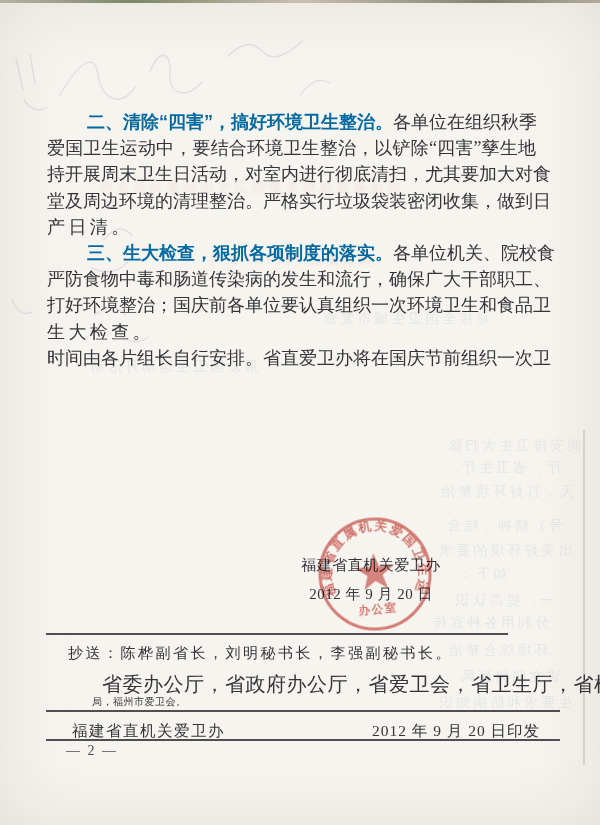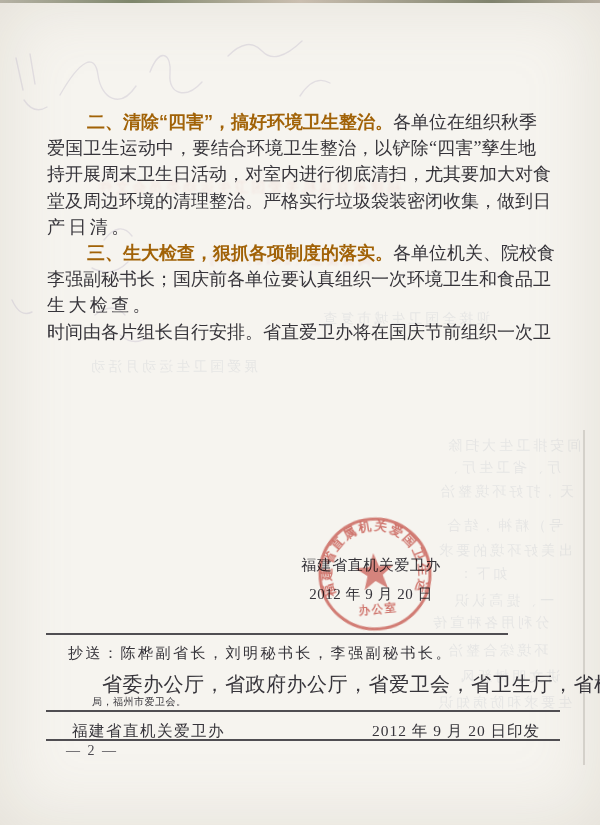--- a/index.html
+++ b/index.html
@@ -15,21 +15,21 @@
     background:linear-gradient(90deg,rgba(120,115,95,.45),rgba(88,100,66,.75) 22%,rgba(150,125,100,.4) 50%,rgba(80,86,58,.7) 82%,rgba(125,112,92,.5));
   }
   
   .body{position:absolute;left:47px;top:109px;width:489px;}
   .line{
     height:26.2px;line-height:26.2px;font-size:18px;
     text-align:justify;text-align-last:justify;white-space:nowrap;
   }
   .line.short{text-align-last:left;letter-spacing:3.4px;white-space:normal;}
   .line.indent{text-indent:40px;}
-  .b{font-weight:700;color:#a16207;font-family:"Liberation Sans","DejaVu Sans",sans-serif;margin-top:15px;}
+  .b{font-weight:700;color:#0369a1;font-family:"Liberation Sans","DejaVu Sans",sans-serif;margin-top:15px;}
   
   .sig-org{position:absolute;left:296px;top:556px;width:150px;text-align:center;font-size:15px;letter-spacing:.5px;}
   .sig-date{position:absolute;left:296px;top:585px;width:150px;text-align:center;font-size:15px;letter-spacing:.5px;}
   
   .seal{
     position:absolute;left:315px;top:514px;width:120px;height:120px;
     transform:rotate(-5deg);mix-blend-mode:multiply;opacity:.85;filter:blur(.3px);
   }
   
   .rule{position:absolute;background:#504e52;height:1.6px;}
@@ -104,21 +104,22 @@
   <div class="body" id="body-text">
       <div>
         <div class="line indent"><span class="b">二、清除“四害”，搞好环境卫生整治。</span><span>各单位在组织秋季</span></div>
         <div class="line"><span>爱国卫生运动中，要结合环境卫生整治，以铲除“四害”孳生地</span></div>
         <div class="line"><span>持开展周末卫生日活动，对室内进行彻底清扫，尤其要加大对食</span></div>
         <div class="line"><span>堂及周边环境的清理整治。严格实行垃圾袋装密闭收集，做到日</span></div>
         <div class="line short"><span>产日清。</span></div>
       </div>
       <div>
         <div class="line indent"><span class="b">三、生大检查，狠抓各项制度的落实。</span><span>各单位机关、院校食</span></div>
-        <div class="line"><span>李强副秘书长；国庆前各单位要认真组织一次环境卫生和食品卫</span></div>
+        <div class="line"><span>严防食物中毒和肠道传染病的发生和流行，确保广大干部职工、</span></div>
+        <div class="line"><span>打好环境整治；国庆前各单位要认真组织一次环境卫生和食品卫</span></div>
         <div class="line short"><span>生大检查。</span></div>
       </div>
       <div>
         <div class="line"><span>时间由各片组长自行安排。省直爱卫办将在国庆节前组织一次卫</span></div>
       </div>
     </div>
 
   <div class="sig-org">福建省直机关爱卫办</div>
   <div class="sig-date">2012 年 9 月 20 日</div>
 

